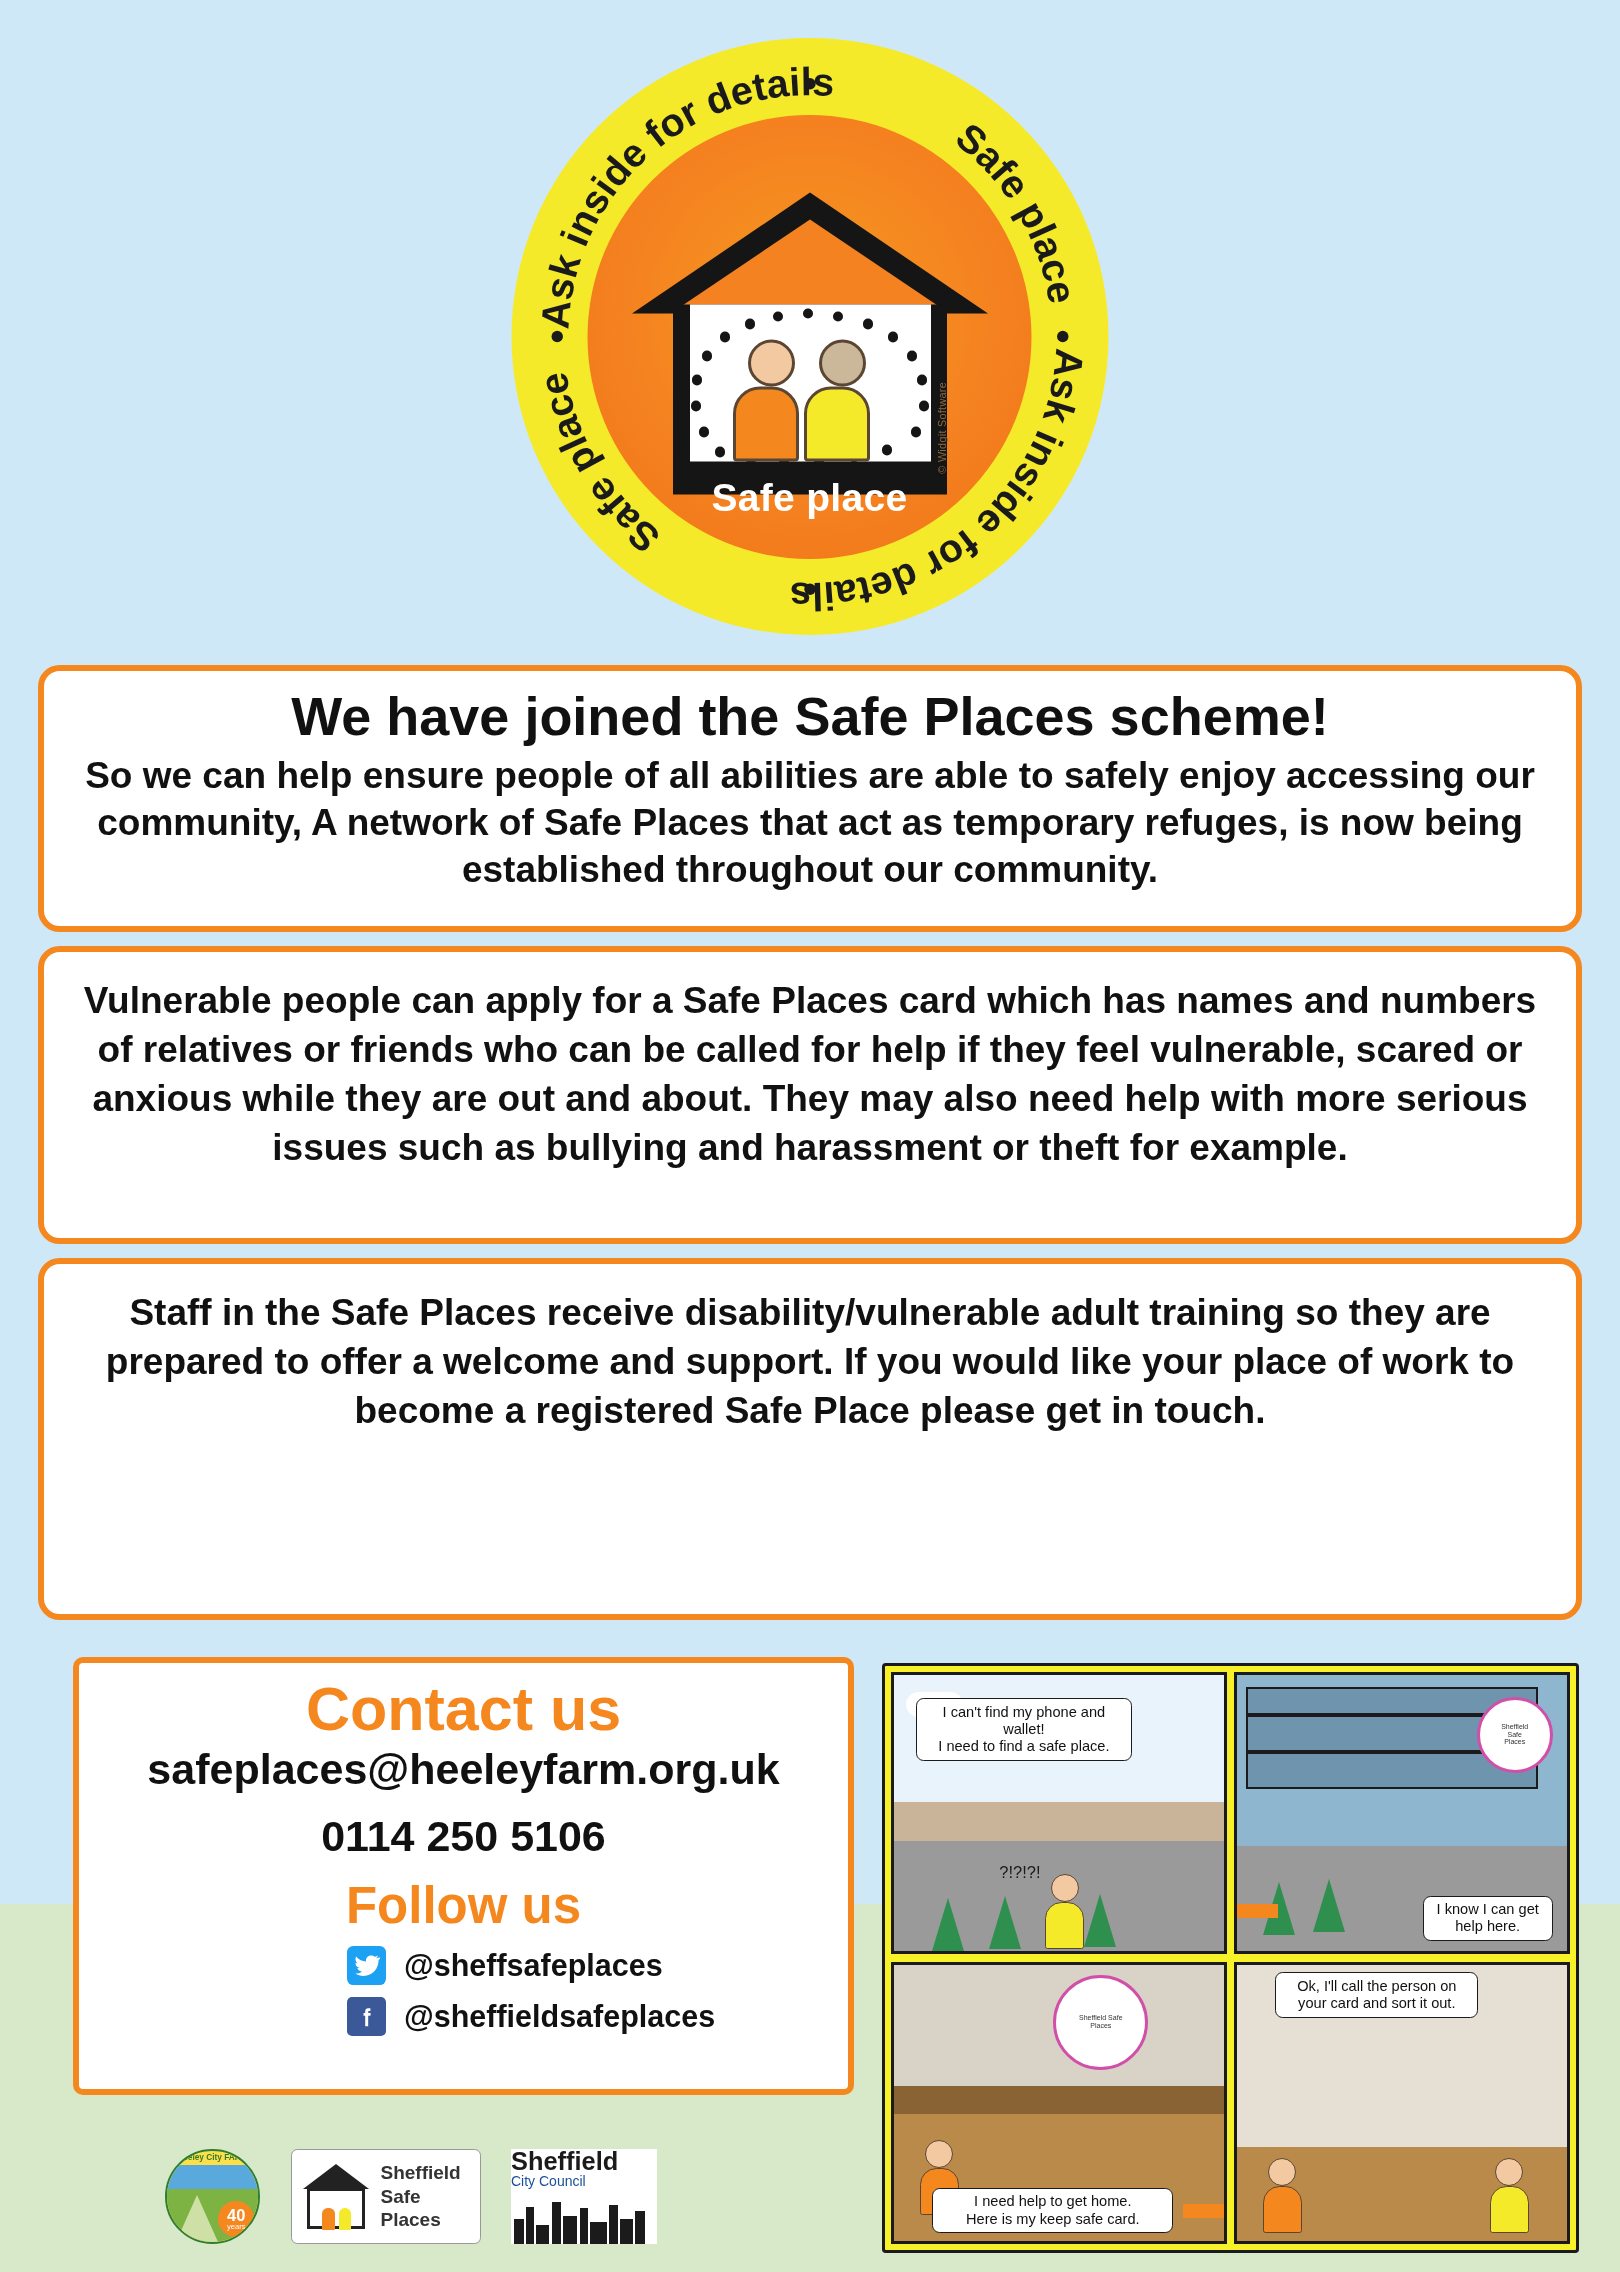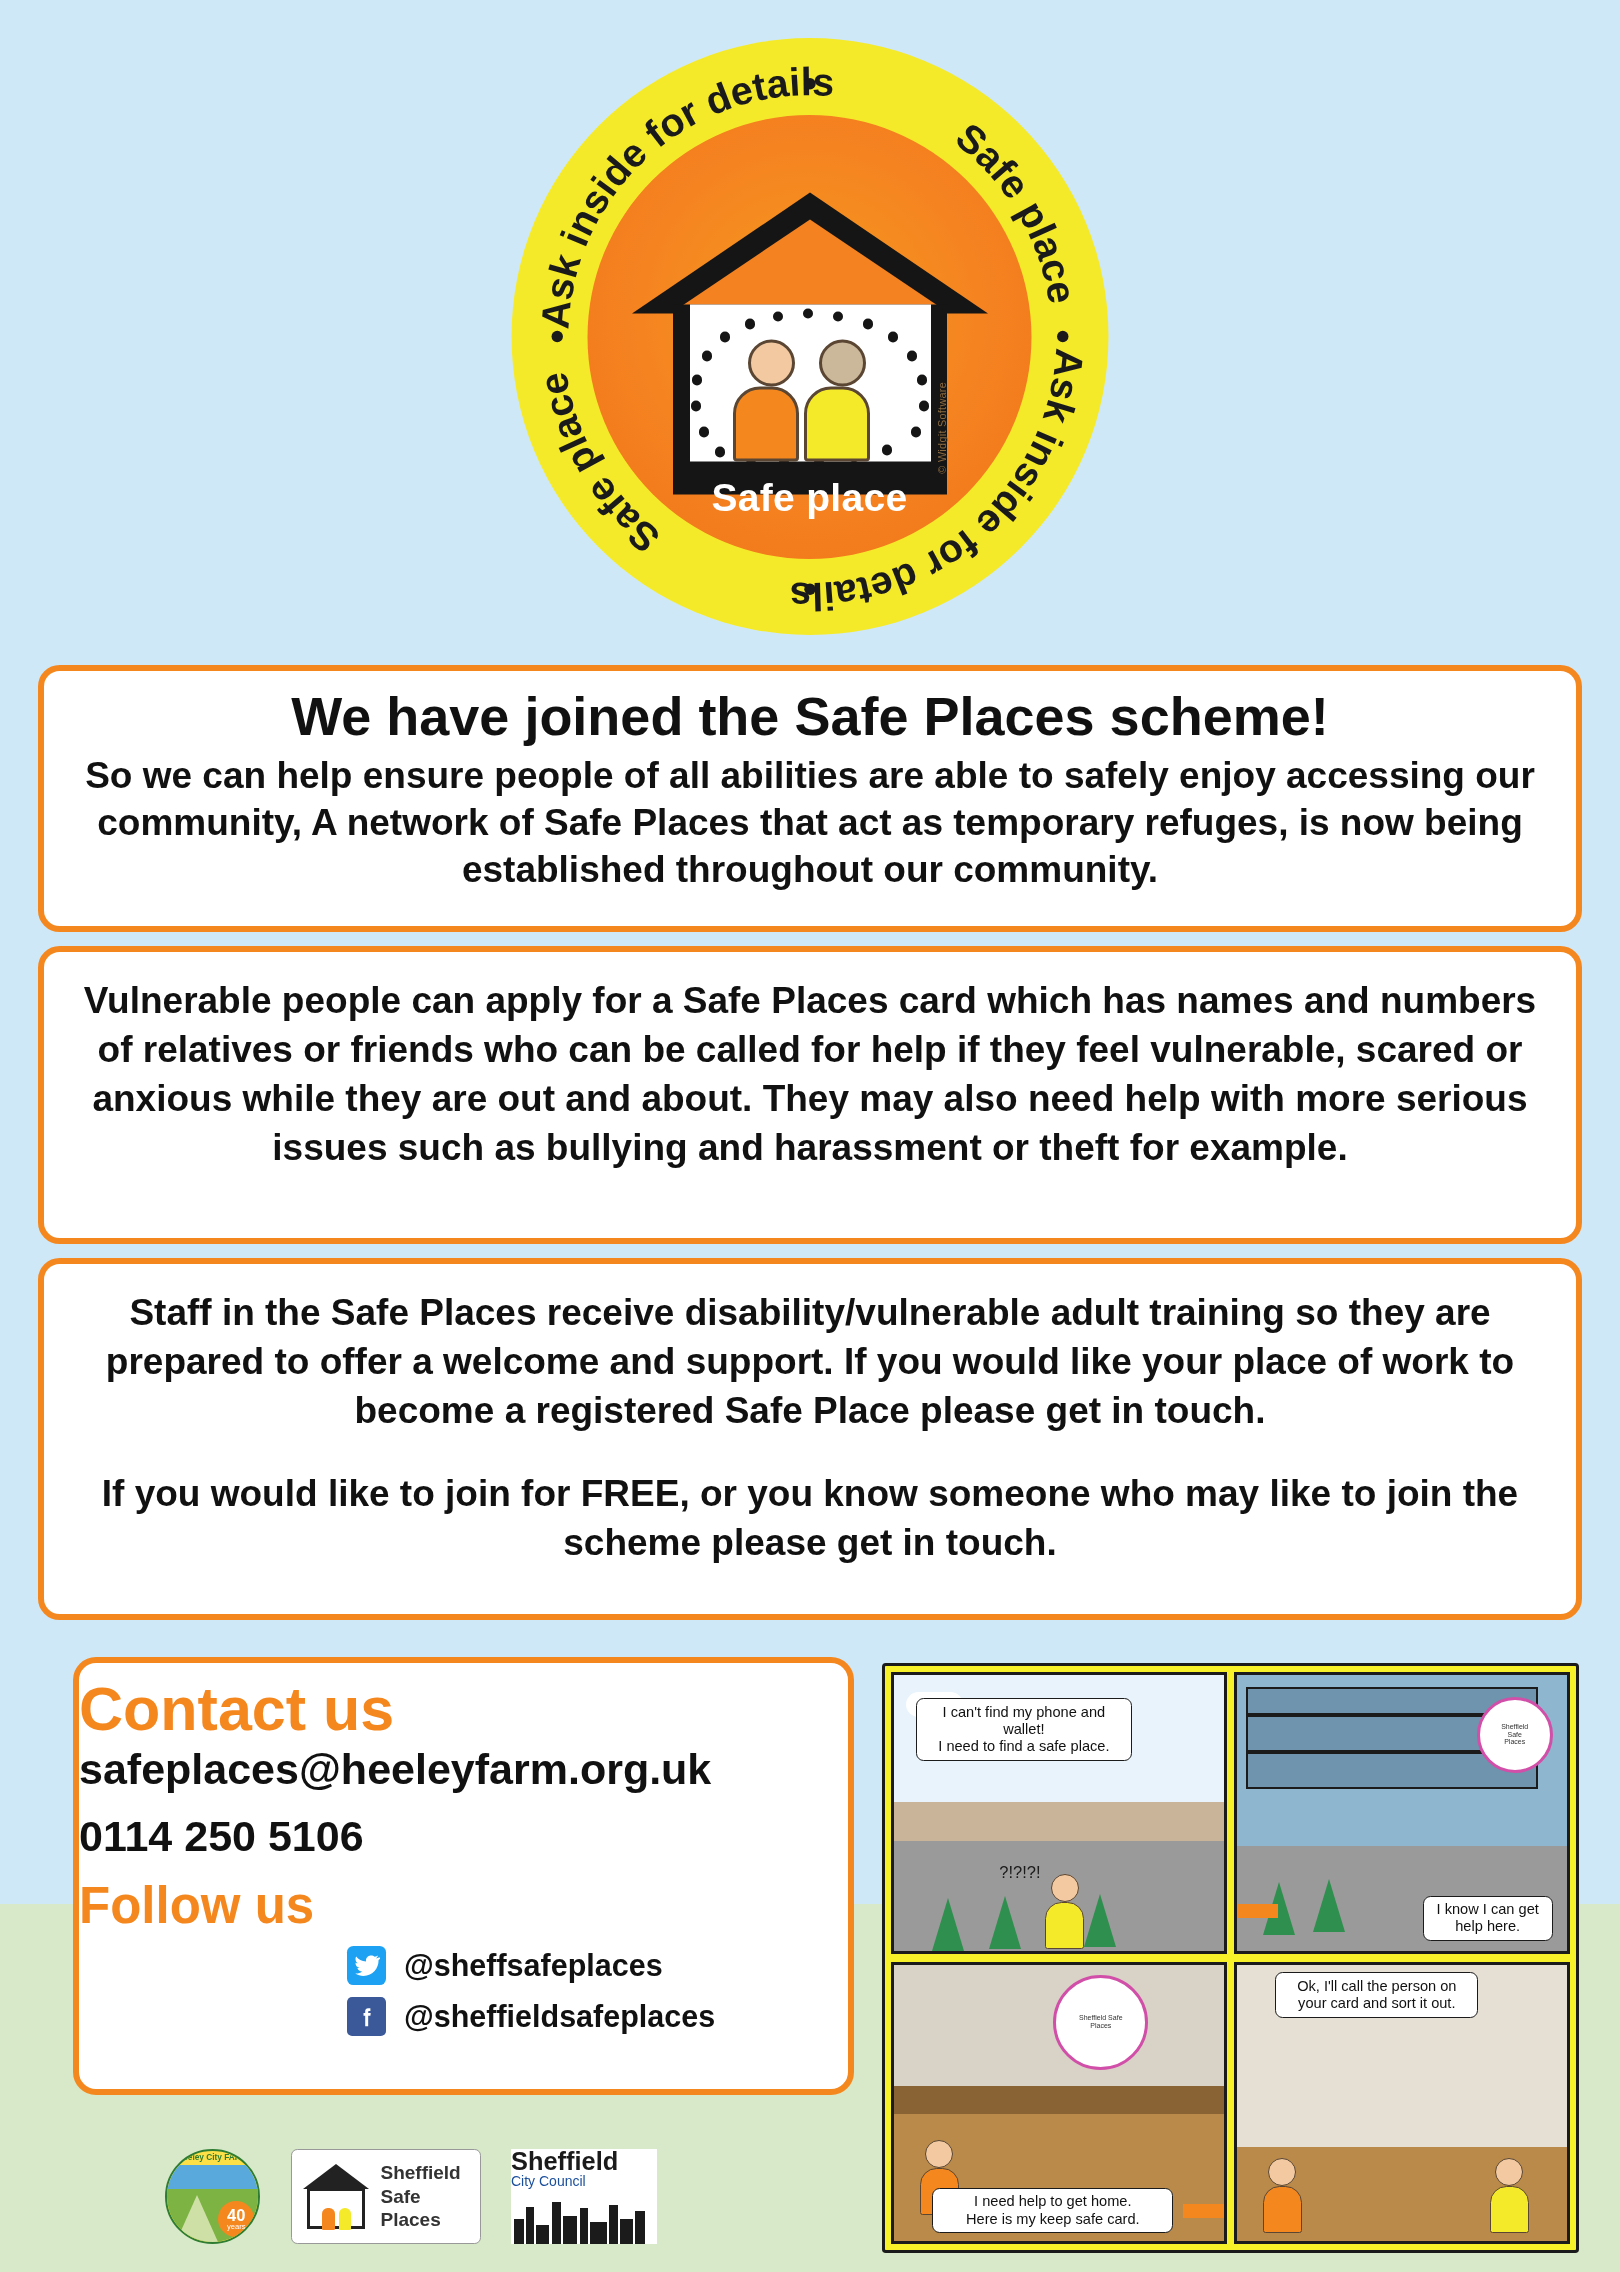--- a/index.html
+++ b/index.html
@@ -78,22 +78,22 @@
   #panel1 .t { font-size:37px; line-height:1.28; }
   #panel2 { left:38px; top:946px; width:1544px; height:298px; padding:25.4px 32px 0; }
   #panel2 .t { font-size:37px; line-height:1.32; }
   #panel3 { left:38px; top:1258px; width:1544px; height:362px; padding:25.4px 38px 0; }
   #panel3 .t { font-size:37px; line-height:1.32; }
   #panel3 .t2 { font-size:37px; line-height:1.32; margin-top:34px; }
 
   
   #contact {
     position:absolute; left:73px; top:1657px; width:781px; height:438px;
-    background:#ffffff; border:6.3px solid #f5871f; border-radius:23px;
-    text-align:left; padding-top:14px;
+    background:#ffffff; border:6.3px solid #f5871f; border-radius:10px;
+    text-align:center; padding-top:14px;
   }
   #contact .title { font-size:61px; font-weight:bold; color:#f5871f; line-height:1.05; }
   #contact .email { font-size:43px; font-weight:bold; color:#111; margin-top:3.8px; }
   #contact .phone { font-size:43px; font-weight:bold; color:#111; margin-top:18px; }
   #contact .follow { font-size:51px; font-weight:bold; color:#f5871f; margin-top:15.2px; }
   .social-row { display:flex; align-items:center; justify-content:flex-start; margin-left:248px; margin-top:11.4px;padding-left:20px; }
   .social-row .handle { font-size:30.5px; font-weight:bold; color:#111; margin-left:18px; }
   .sq { width:39px; height:39px; border-radius:6.3px; background:#1da1f2; display:flex; align-items:center; justify-content:center; }
   .sq.fb { background:#3b5998; border-radius:5.1px; }
   .sq svg { display:block; }
@@ -221,21 +221,20 @@
   <div class="h">We have joined the Safe Places scheme!</div>
   <div class="t">So we can help ensure people of all abilities are able to safely enjoy accessing our community, A network of Safe Places that act as temporary refuges, is now being established throughout our community.</div>
 </div>
 
 <div class="panel" id="panel2">
   <div class="t">Vulnerable people can apply for a Safe Places card which has names and numbers of relatives or friends who can be called for help if they feel vulnerable, scared or anxious while they are out and about. They may also need help with more serious issues such as bullying and harassment or theft for example.</div>
 </div>
 
 <div class="panel" id="panel3">
   <div class="t">Staff in the Safe Places receive disability/vulnerable adult training so they are prepared to offer a welcome and support. If you would like your place of work to become a registered Safe Place please get in touch.</div>
-  <div class="t2">If you would like to join for FREE, or you know someone who may like to join the scheme please get in touch.</div>
 </div>
 
 <div id="contact">
   <div class="title">Contact us</div>
   <div class="email">safeplaces@heeleyfarm.org.uk</div>
   <div class="phone">0114 250 5106</div>
   <div class="follow">Follow us</div>
 
   <div class="social-row">
     <span class="sq">

